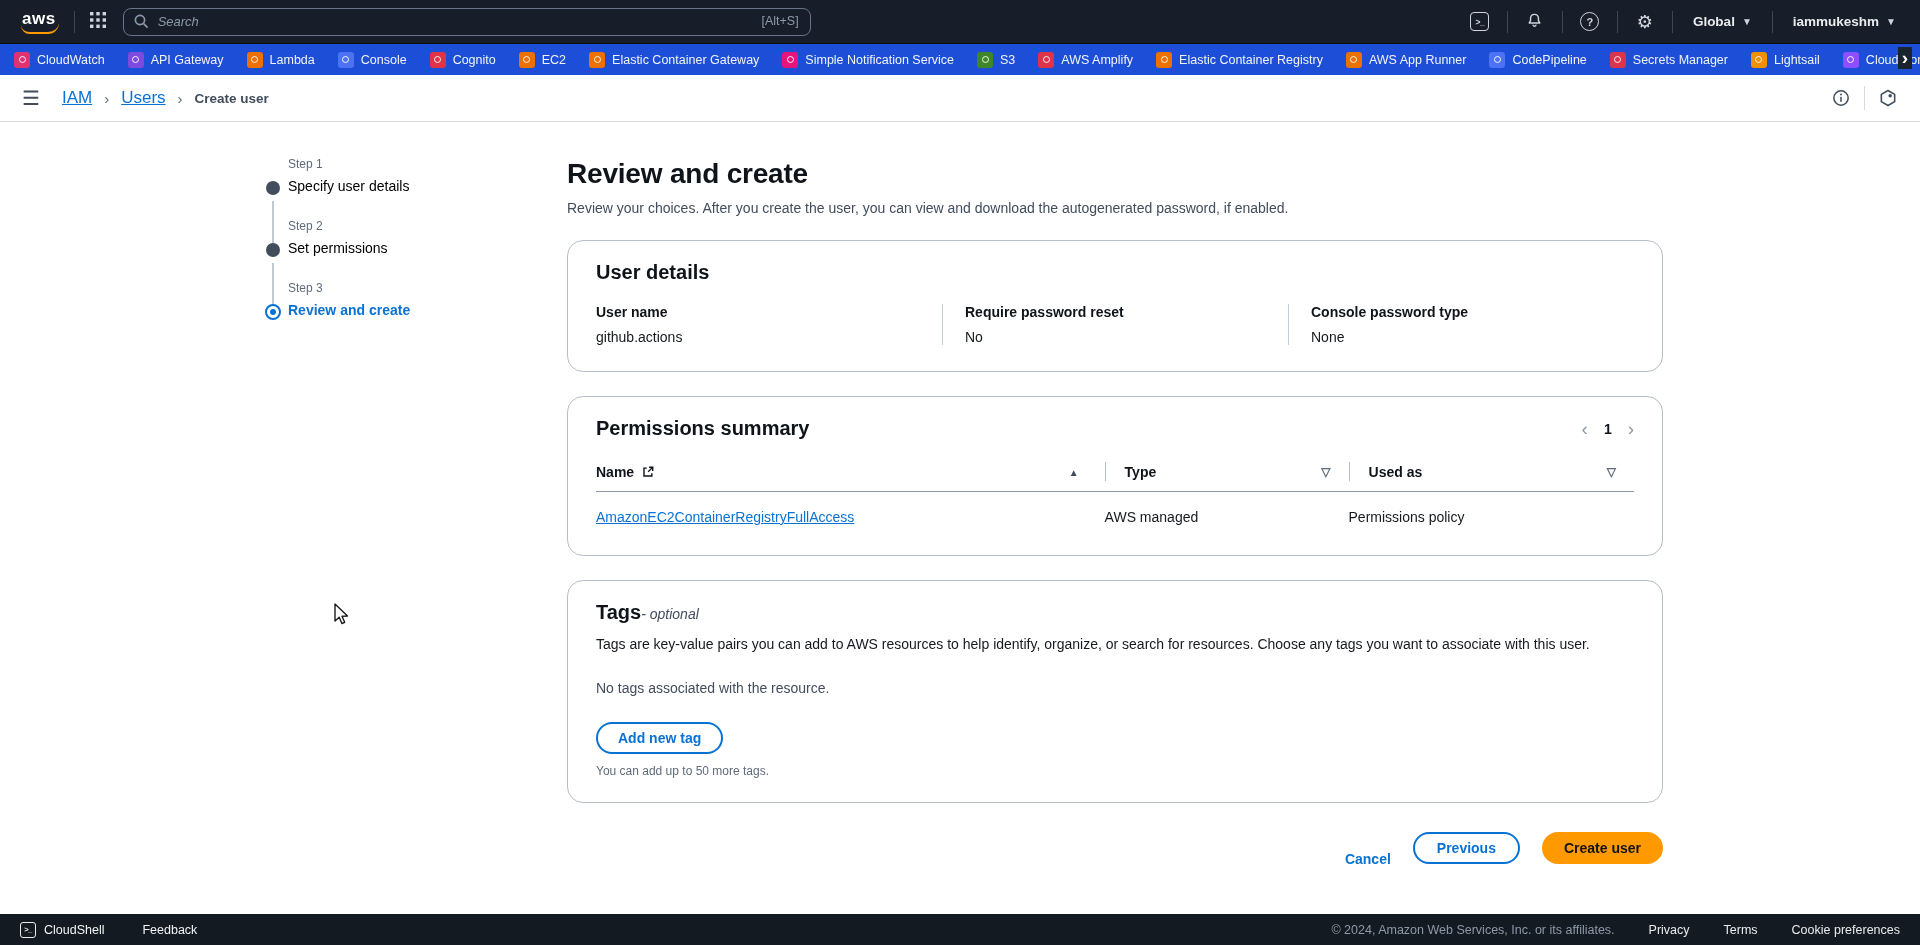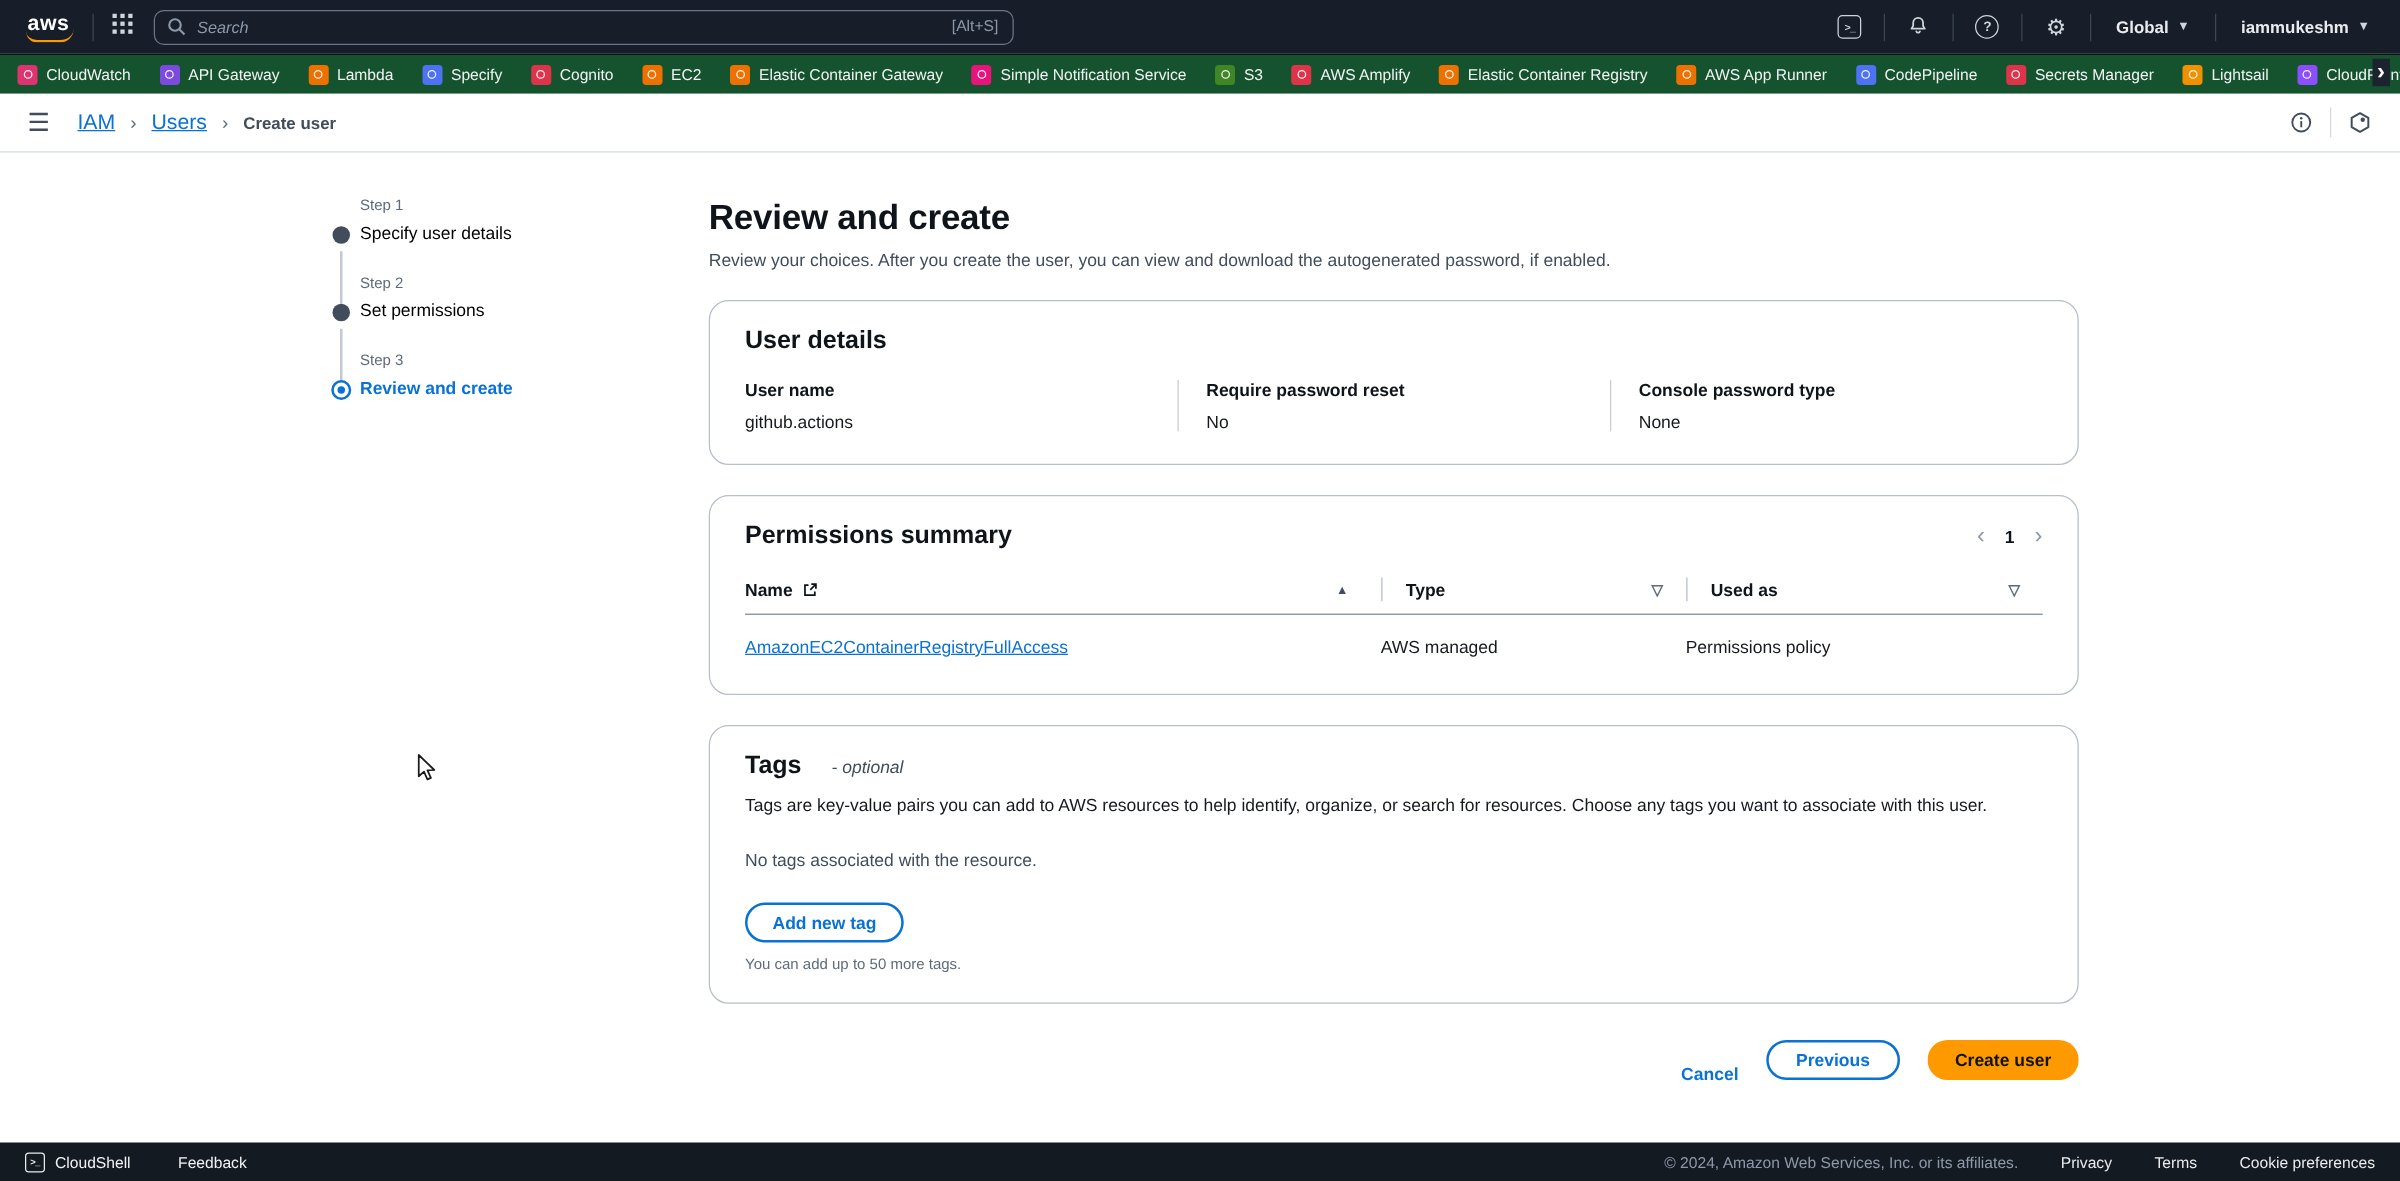--- a/index.html
+++ b/index.html
@@ -32,21 +32,21 @@
   .term-box { width:19px; height:19px; border:1.7px solid #d1d5db; border-radius:4px; color:#d1d5db;
     font-size:8.5px; font-weight:700; display:flex; align-items:center; justify-content:center; letter-spacing:-.5px; }
   .help-circle { width:19px; height:19px; border:1.7px solid #d1d5db; border-radius:50%; color:#d1d5db;
     font-size:11px; font-weight:700; display:flex; align-items:center; justify-content:center; }
   .gear-glyph { color:#d1d5db; font-size:18px; line-height:1; }
   .tb-menu { display:flex; align-items:center; gap:7px; color:#e9ebed; font-size:13.5px; font-weight:700; cursor:pointer; padding:0 6px; }
   .caret { color:#d1d5db; font-size:10px; }
 
   
   .favbar {
-    position:absolute; top:43px; left:0; width:1920px; height:32px; background:#14532d;
+    position:absolute; top:43px; left:0; width:1920px; height:32px; background:#1d4ed8;
     border-top:1px solid #0b0e13; display:flex; align-items:center; gap:23px; padding:0 34px 0 14px; overflow:hidden;
   }
   .fav-item { display:flex; align-items:center; gap:7px; cursor:pointer; flex:none; }
   .fav-ico { width:16px; height:16px; border-radius:3px; display:flex; align-items:center; justify-content:center; flex:none; }
   .fav-ico span { width:7px; height:7px; border:1.4px solid rgba(255,255,255,.92); border-radius:50%; display:block; }
   .fav-label { color:#f1f3f5; font-size:12.5px; white-space:nowrap; }
   .fav-more { position:absolute; right:8px; top:3px; color:#fff; font-size:19px; font-weight:700; cursor:pointer;
     text-shadow:0 0 6px #1c2430; background:#1c2430; padding:0 4px; }
 
   
@@ -96,21 +96,21 @@
   th .th-inner { display:flex; align-items:center; }
   th.col-type .th-inner, th.col-used .th-inner { padding-left:20px; }
   th .hsep { position:absolute; left:0; top:6px; bottom:10px; width:1px; background:#b6bec9; }
   .sort-asc { margin-left:auto; font-size:10px; color:#414d5c; margin-right:14px; cursor:pointer; }
   .filter-tri { margin-left:auto; font-size:12px; color:#5f6b7a; margin-right:6px; cursor:pointer; }
   .ext-ico { margin-left:7px; color:#0f141a; display:inline-flex; }
   table.perm td { font-size:14px; color:#16191f; padding:17px 12px 10px 0; }
   td.col-type, td.col-used { padding-left:20px; }
   .policy-link { color:#0972d3; text-decoration:underline; cursor:pointer; }
 
-  .tags-title-row { display:flex; align-items:baseline; gap:24px; }
+  .tags-title-row { display:flex; align-items:baseline; gap:0; }
   .optional { font-size:14px; font-style:italic; color:#414d5c; font-weight:400; }
   .tags-desc { font-size:14px; color:#16191f; margin-top:10px; line-height:1.55; max-width:1040px; }
   .tags-empty { font-size:14px; color:#414d5c; margin-top:24px; }
   .btn-secondary {
     display:inline-block; margin-top:26px; border:2px solid #0972d3; border-radius:20px; background:#fff;
     color:#0972d3; font-size:14px; font-weight:700; padding:6px 20px; cursor:pointer; font-family:inherit;
   }
   .tags-limit { font-size:12px; color:#5f6b7a; margin-top:10px; padding-bottom:4px; }
 
   .actions { display:flex; align-items:center; justify-content:flex-end; gap:22px; margin-top:26px; }
@@ -216,21 +216,21 @@
     <span class="fav-item">
         <span class="fav-ico" style="background: rgb(237, 113, 0);">
           <span></span>
         </span>
         <span class="fav-label">Lambda</span>
       </span>
     <span class="fav-item">
         <span class="fav-ico" style="background: rgb(77, 114, 243);">
           <span></span>
         </span>
-        <span class="fav-label">Specify</span>
+        <span class="fav-label">Console</span>
       </span>
     <span class="fav-item">
         <span class="fav-ico" style="background: rgb(221, 52, 76);">
           <span></span>
         </span>
         <span class="fav-label">Cognito</span>
       </span>
     <span class="fav-item">
         <span class="fav-ico" style="background: rgb(237, 113, 0);">
           <span></span>

